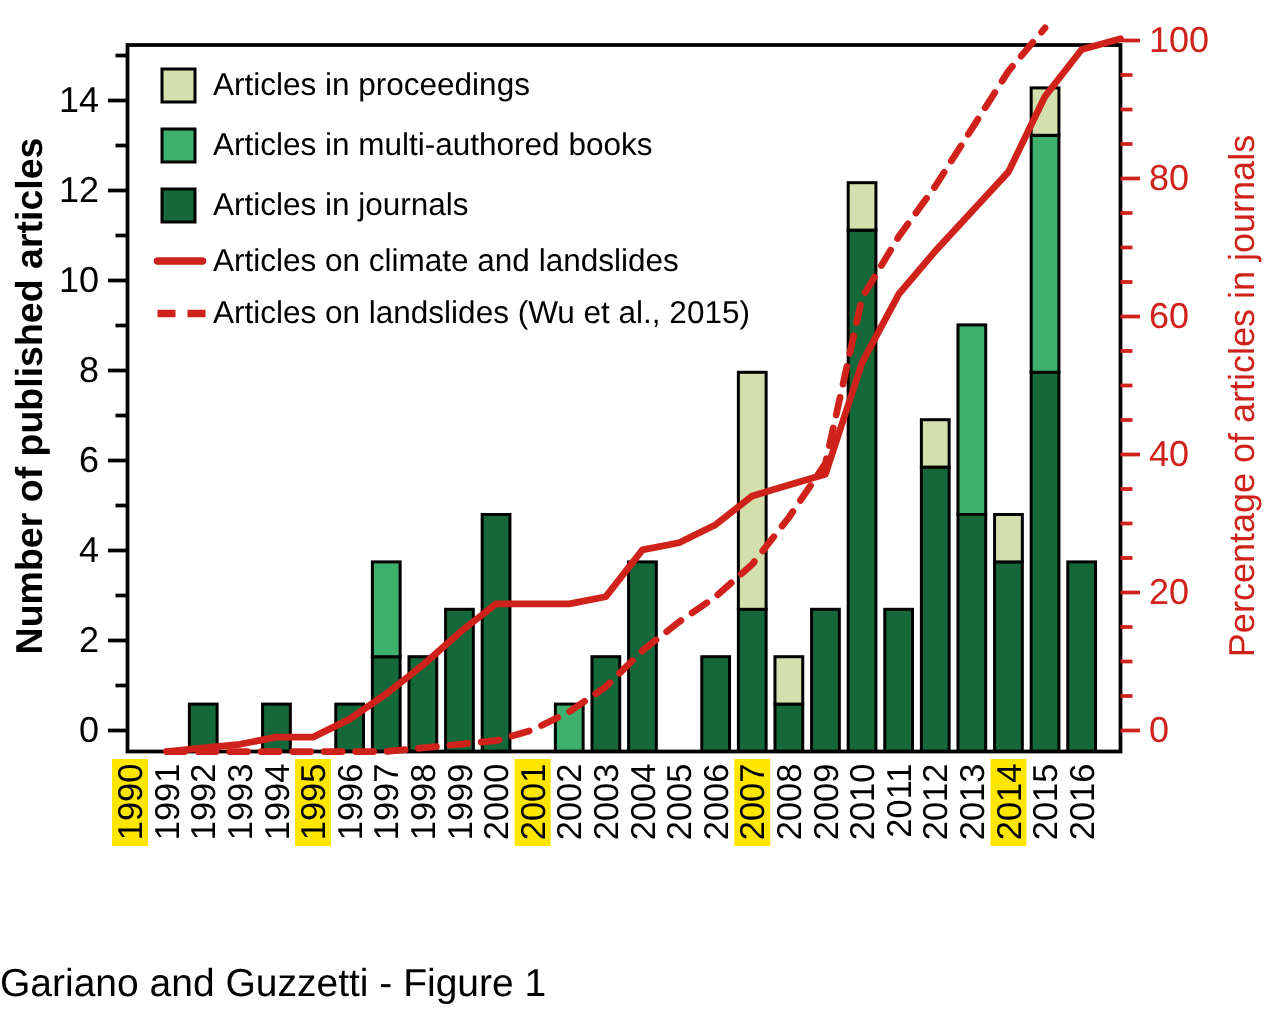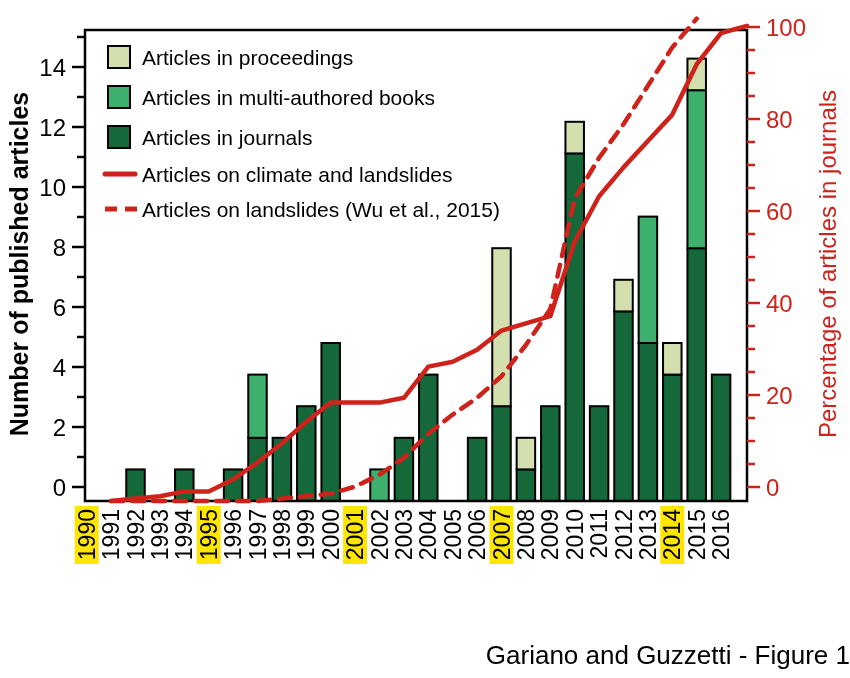--- a/index.html
+++ b/index.html
@@ -1,19 +1,19 @@
 <!DOCTYPE html>
 <html><head>
 <meta charset="utf-8">
 <style>
   html,body{margin:0;padding:0;background:#ffffff;}
   .figure{position:relative;width:850px;height:678px;background:#fff;overflow:hidden;
           font-family:"Liberation Sans", sans-serif;}
   svg text{font-family:"Liberation Sans", sans-serif;}
-  .caption{position:absolute;left:0;top:640px;width:850px;text-align:right;
+  .caption{position:absolute;left:0;top:640px;width:850px;text-align:left;
            font-size:26px;color:#000;}
 </style>
 </head>
 <body>
 
 <div class="figure">
   <svg id="chart" width="850" height="678" viewBox="0 0 850 678">
 
     <g id="g-bars">
         <rect x="126.25" y="469.4" width="18.5" height="31.6" fill="#156839" stroke="#000" stroke-width="2"></rect>

